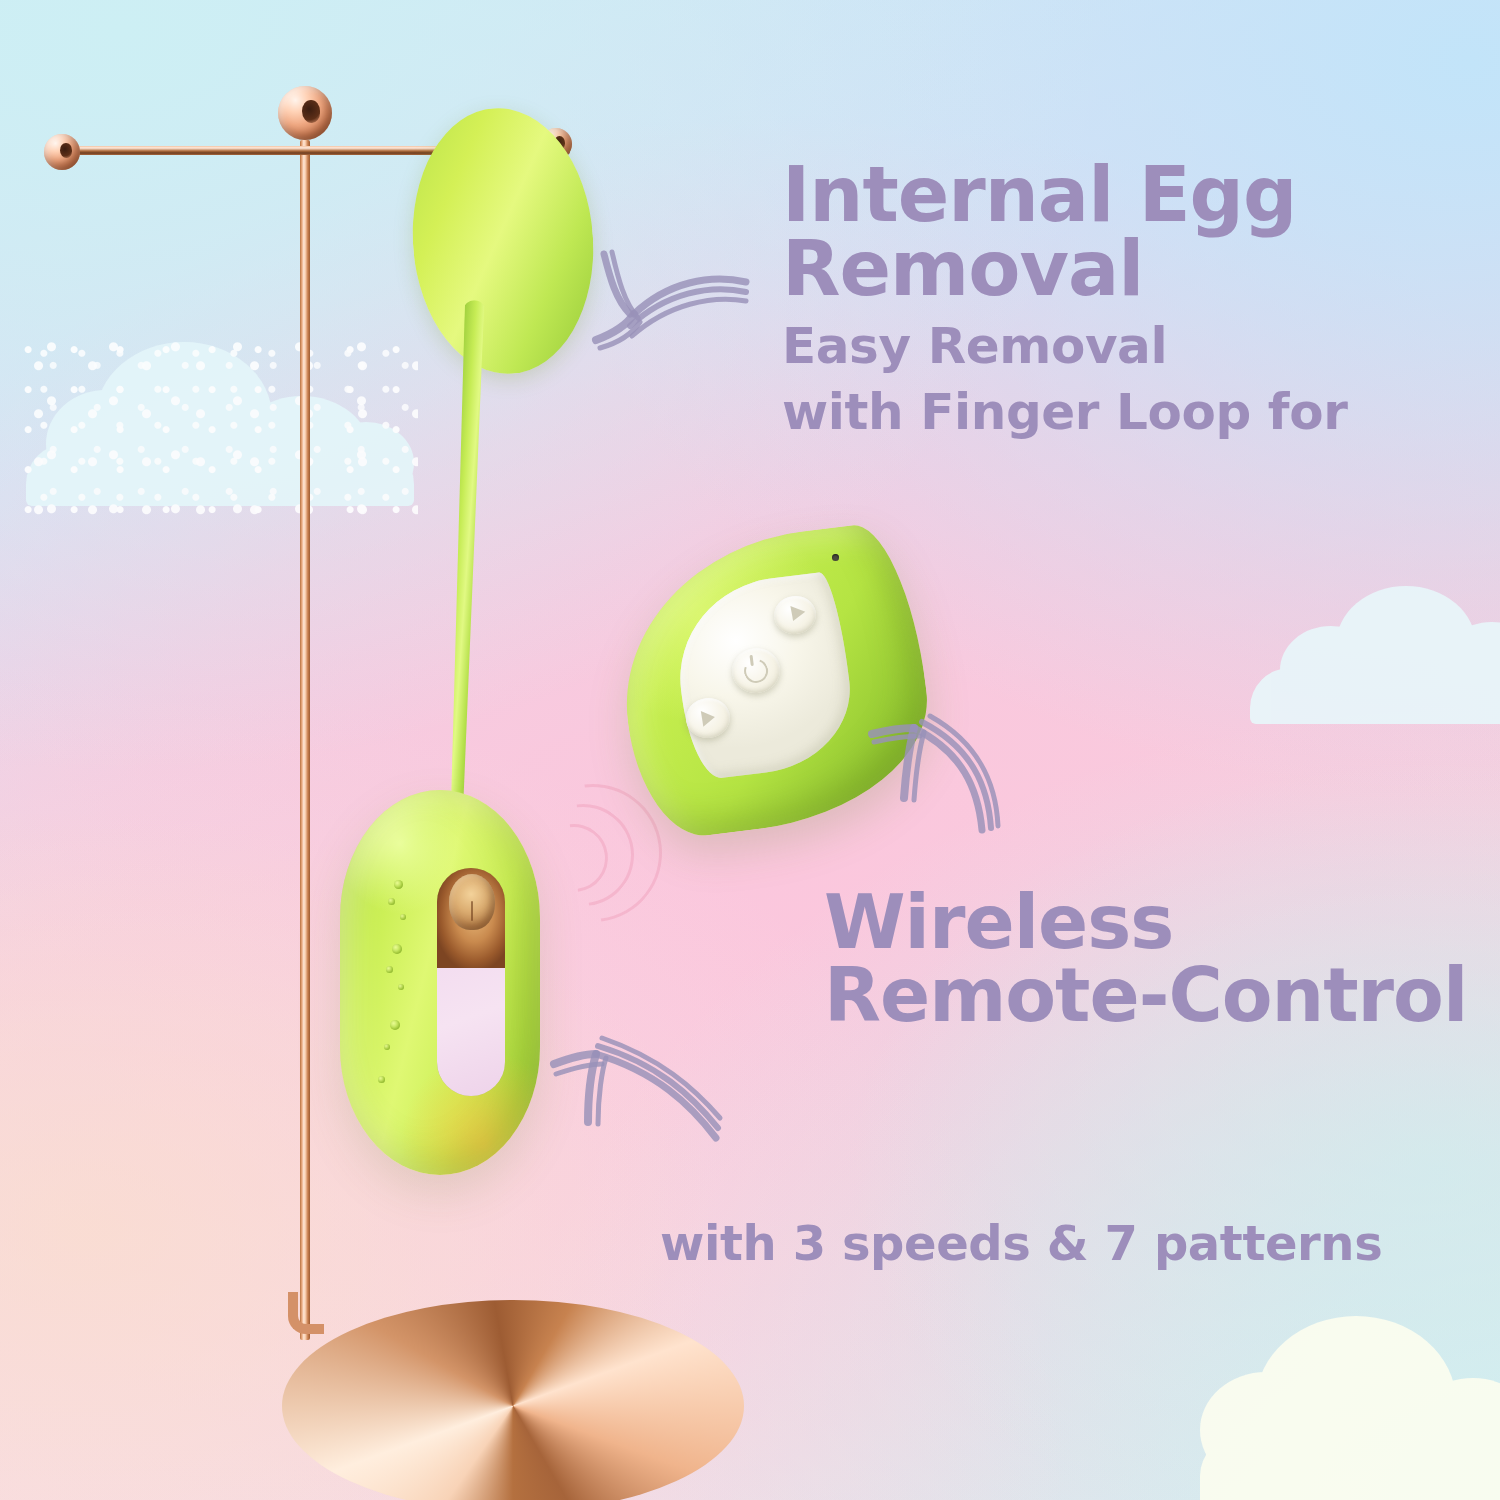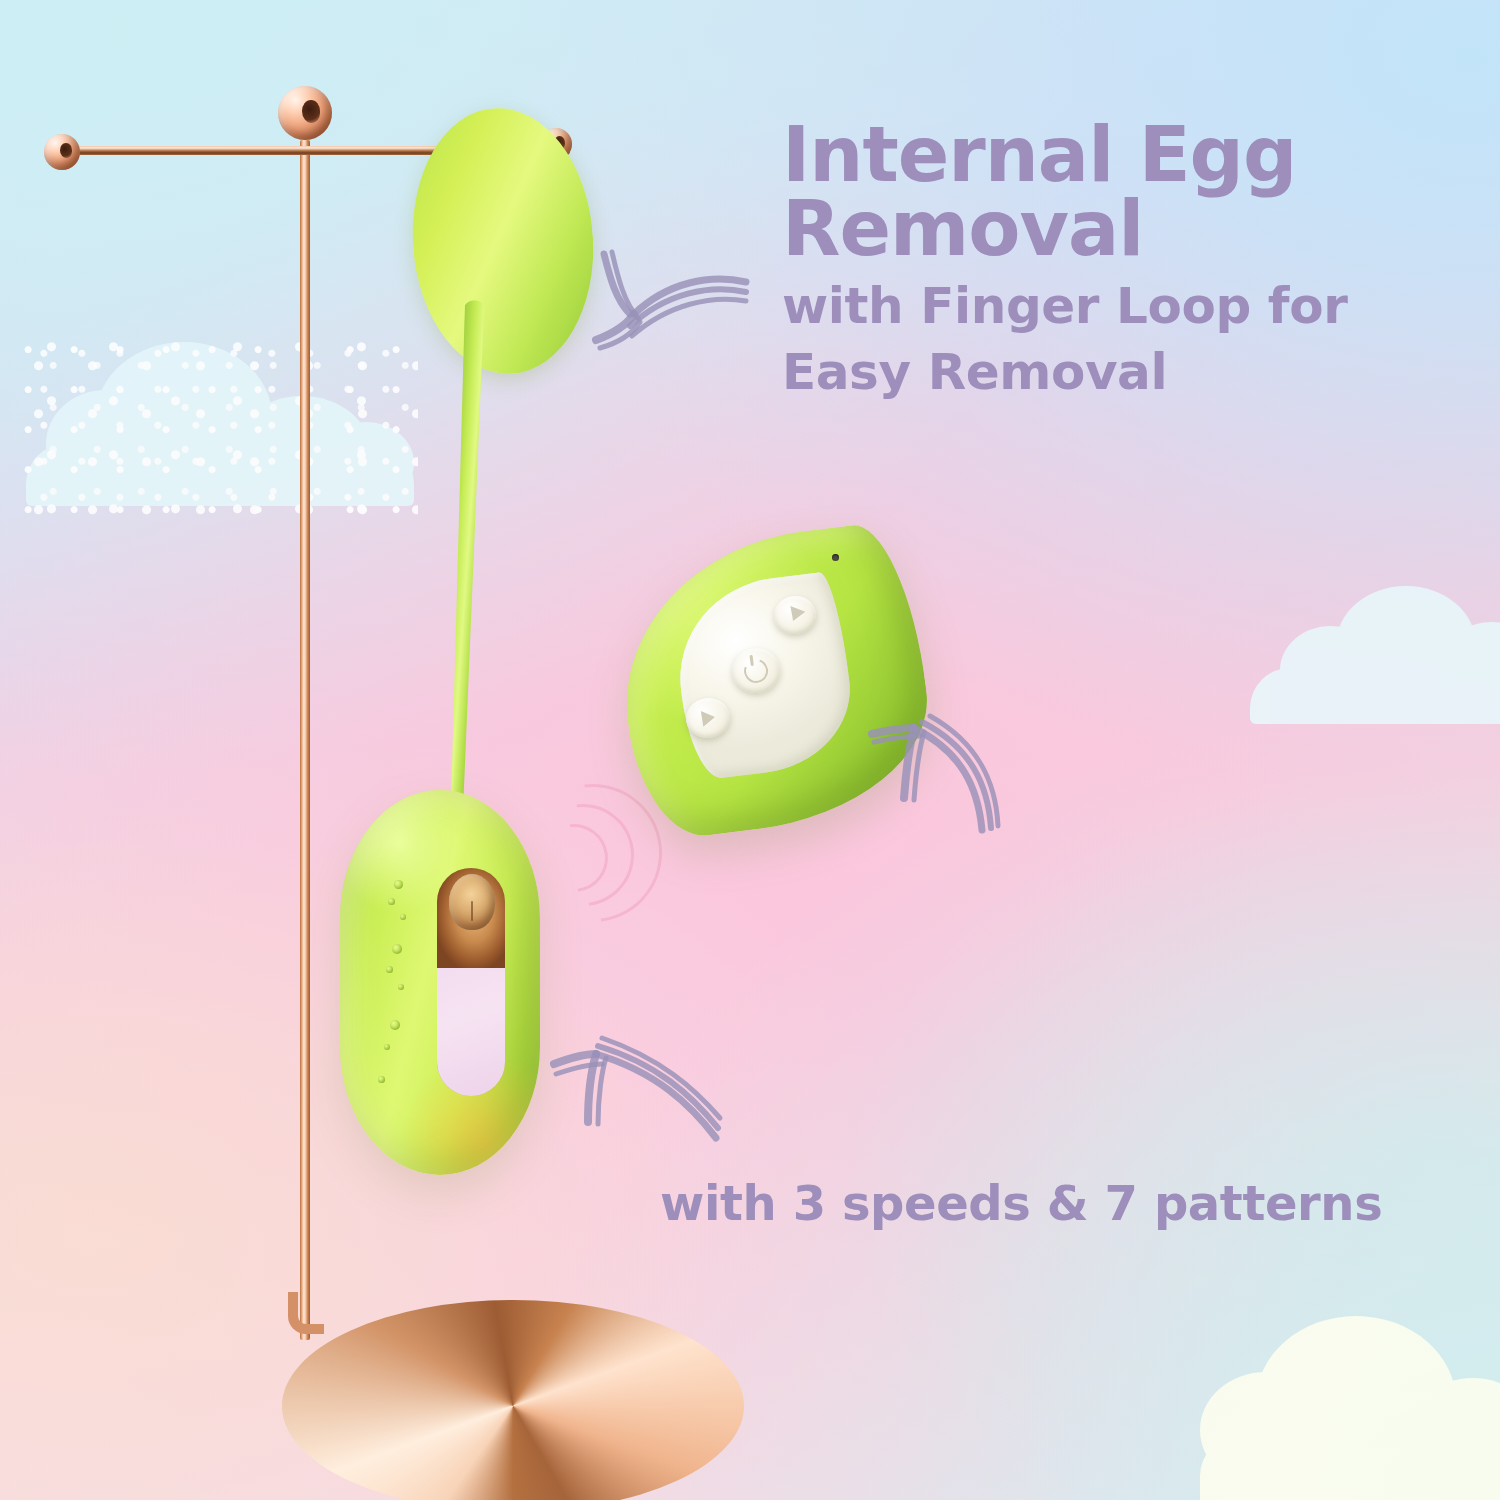--- a/index.html
+++ b/index.html
@@ -276,21 +276,21 @@
     background: #4a4a3e;
     box-shadow: inset 0 1px 2px rgba(0,0,0,.6);
   }
 
   
   .arrow { position: absolute; pointer-events: none; }
   .arrow svg { display: block; overflow: visible; }
   .arrow path { fill: none; stroke: #9991b8; stroke-linecap: round; stroke-linejoin: round; opacity: .82; }
 
   
-  .txt-block { position: absolute; }
+  .txt-block { position: absolute; margin-top: 40px; }
   .t-head {
     color: #9d8ebb;
     font-weight: 700;
     letter-spacing: -1px;
     line-height: .98;
     margin: 0;
   }
   .t-sub {
     color: #9d8ebb;
     font-weight: 600;
@@ -437,22 +437,26 @@
       <path d="M14 54  C30 48, 46 44, 56 44" stroke-width="8"></path>
       <path d="M16 64  C34 58, 50 54, 62 54" stroke-width="5"></path>
       <path d="M48 112 C48 84, 52 58, 56 44" stroke-width="8"></path>
       <path d="M58 114 C58 86, 62 60, 66 48" stroke-width="5"></path>
     </svg>
   </div>
 
   <div class="txt-block" id="txt-1">
     <p class="t-head">Internal Egg</p>
     <p class="t-head">Removal</p>
+    <p class="t-sub">Easy Removal</p>
     <p class="t-sub">with Finger Loop for</p>
-    <p class="t-sub">Easy Removal</p>
-  </div>
-
+  </div>
+
+  <div class="txt-block" id="txt-2">
+    <p class="t-head">Wireless</p>
+    <p class="t-head">Remote-Control</p>
+  </div>
 
   <div class="txt-block" id="txt-3">
     <p class="t-sub">with 3 speeds &amp; 7 patterns</p>
   </div>
 
 </div>
 
 </body></html>

